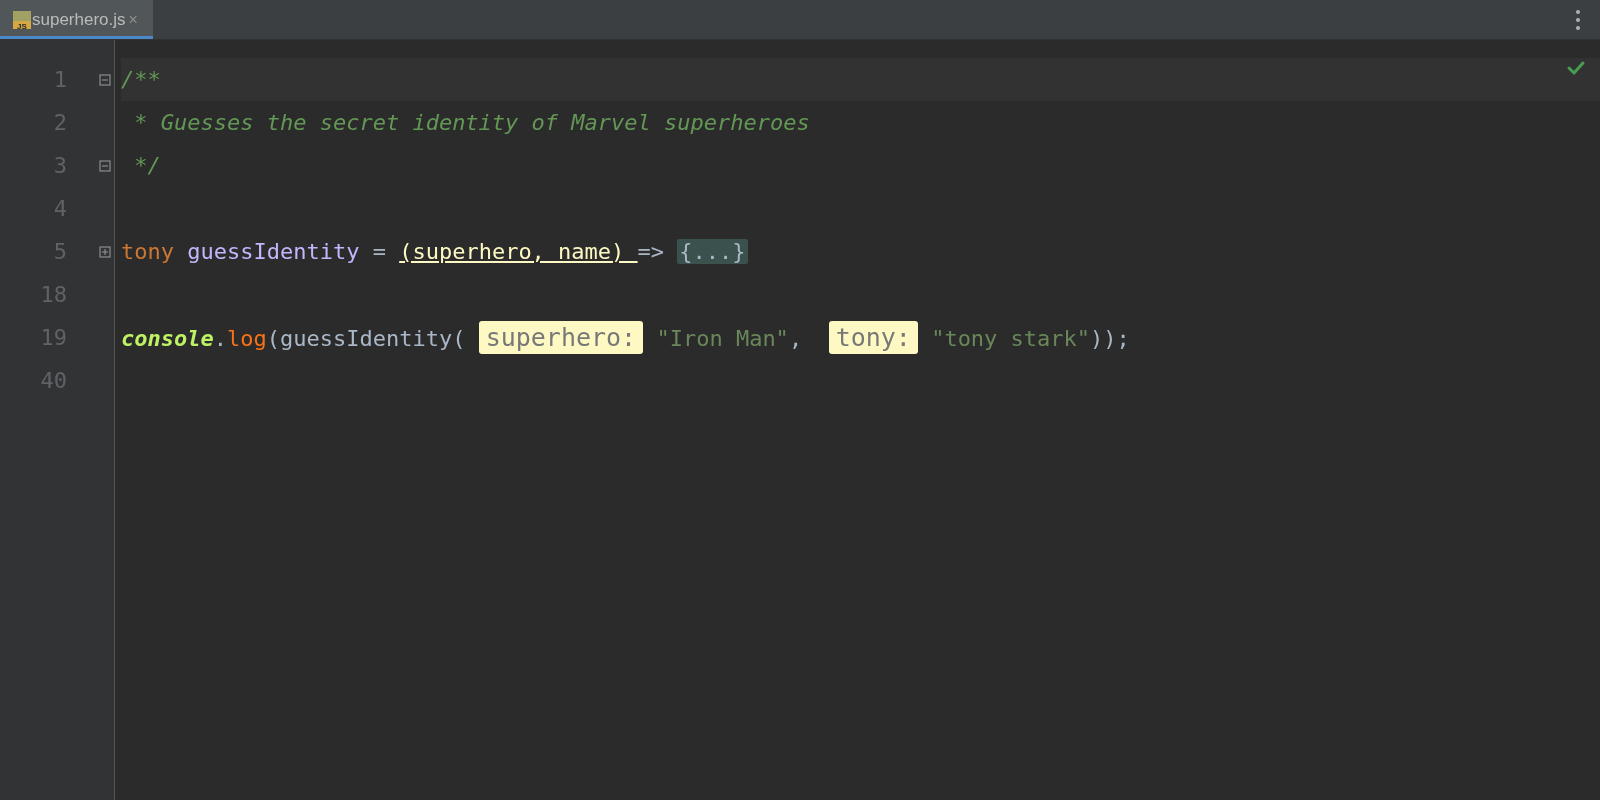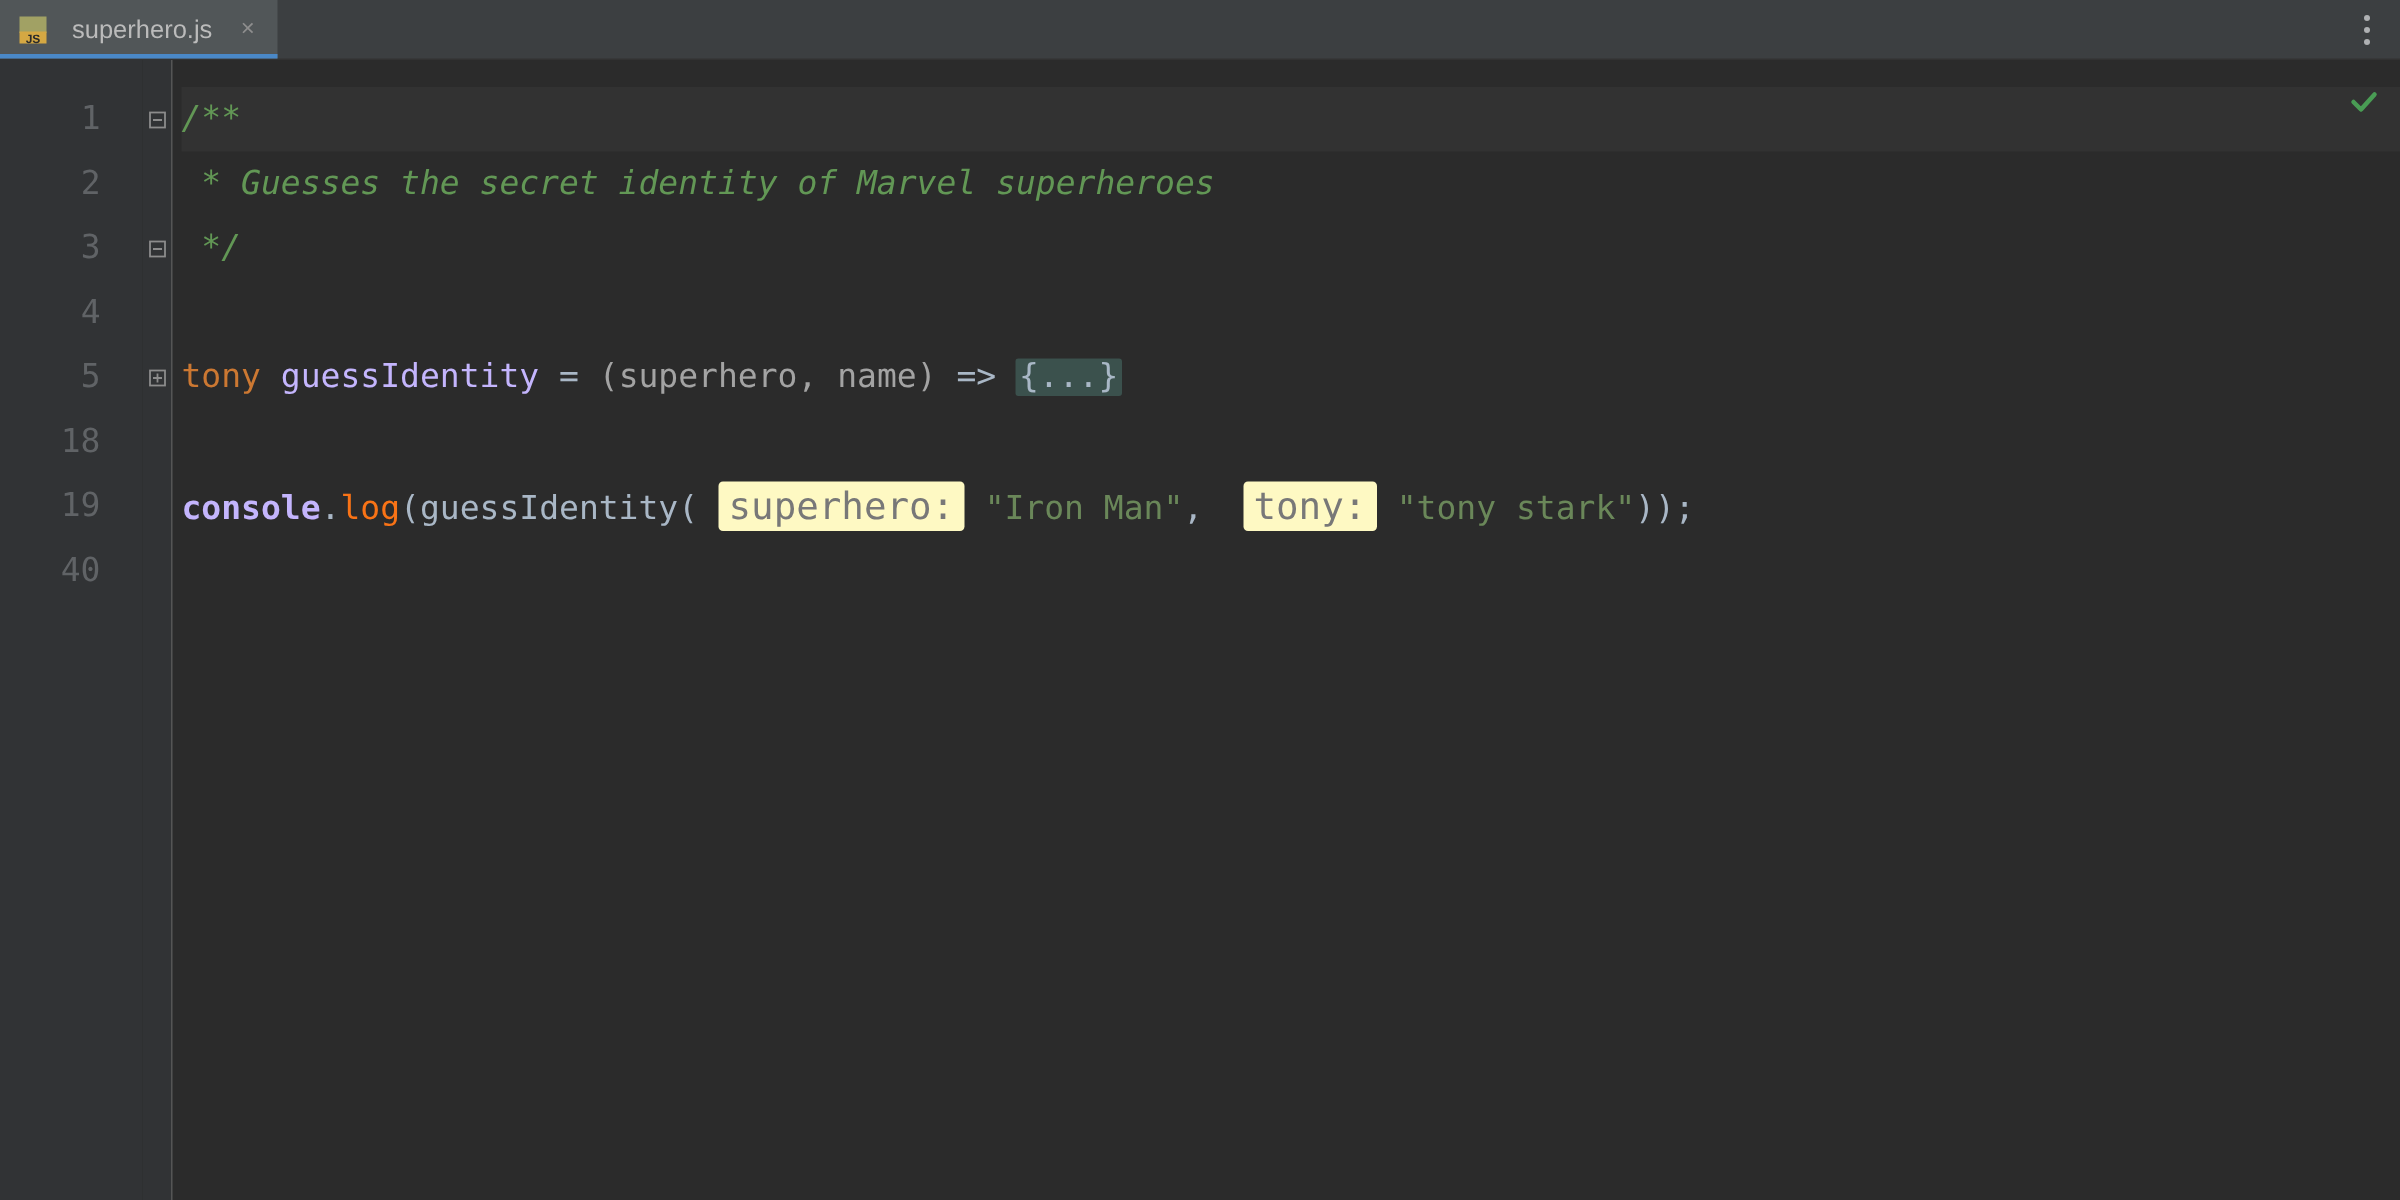--- a/index.html
+++ b/index.html
@@ -19,21 +19,21 @@
       position: relative;
       border-bottom: 1px solid #323232;
     }
     .tab {
       height: 100%;
       display: flex;
       align-items: center;
       padding: 0 12px;
       background: #515658;
       position: relative;
-      gap: 16px;
+      gap: 0;
       cursor: pointer;
     }
     .tab::after {
       content: "";
       position: absolute;
       bottom: 0;
       left: 0;
       right: 0;
       height: 3px;
       background: #4A88C7;
@@ -117,23 +117,23 @@
     .line {
       height: 43px;
       line-height: 43px;
       white-space: pre;
     }
     .line.highlight { background: #323232; }
     .c-comment { color: #629755; font-style: italic; }
     .c-keyword { color: #CC7832; }
     .c-decl { color: #c4b5fd; }
     .c-op { color: #A9B7C6; }
-    .c-param { color: #a3a3a3; }
+    .c-param { color: #fef9c3; text-decoration: underline; }
     .c-fold { background: #3B514D; color: #A9B7C6; padding: 0 2px; border-radius: 2px;}
-    .c-console { color: #c4b5fd; font-weight: bold; margin-top: 36px;}
+    .c-console { color: #bef264; font-style: italic; font-weight: bold; margin-top: 36px;}
     .c-method { color: #f97316; }
     .c-hint { color: #787878; background: #fef9c3; padding: 2px 7px; border-radius: 3px; font-size: 25px;}
     .c-string { color: #6A8759; }
     .c-paren { color: #A9B7C6; }
     .check {
       position: absolute;
       top: 18px;
       right: 14px;
       color: #499C54;
     }

